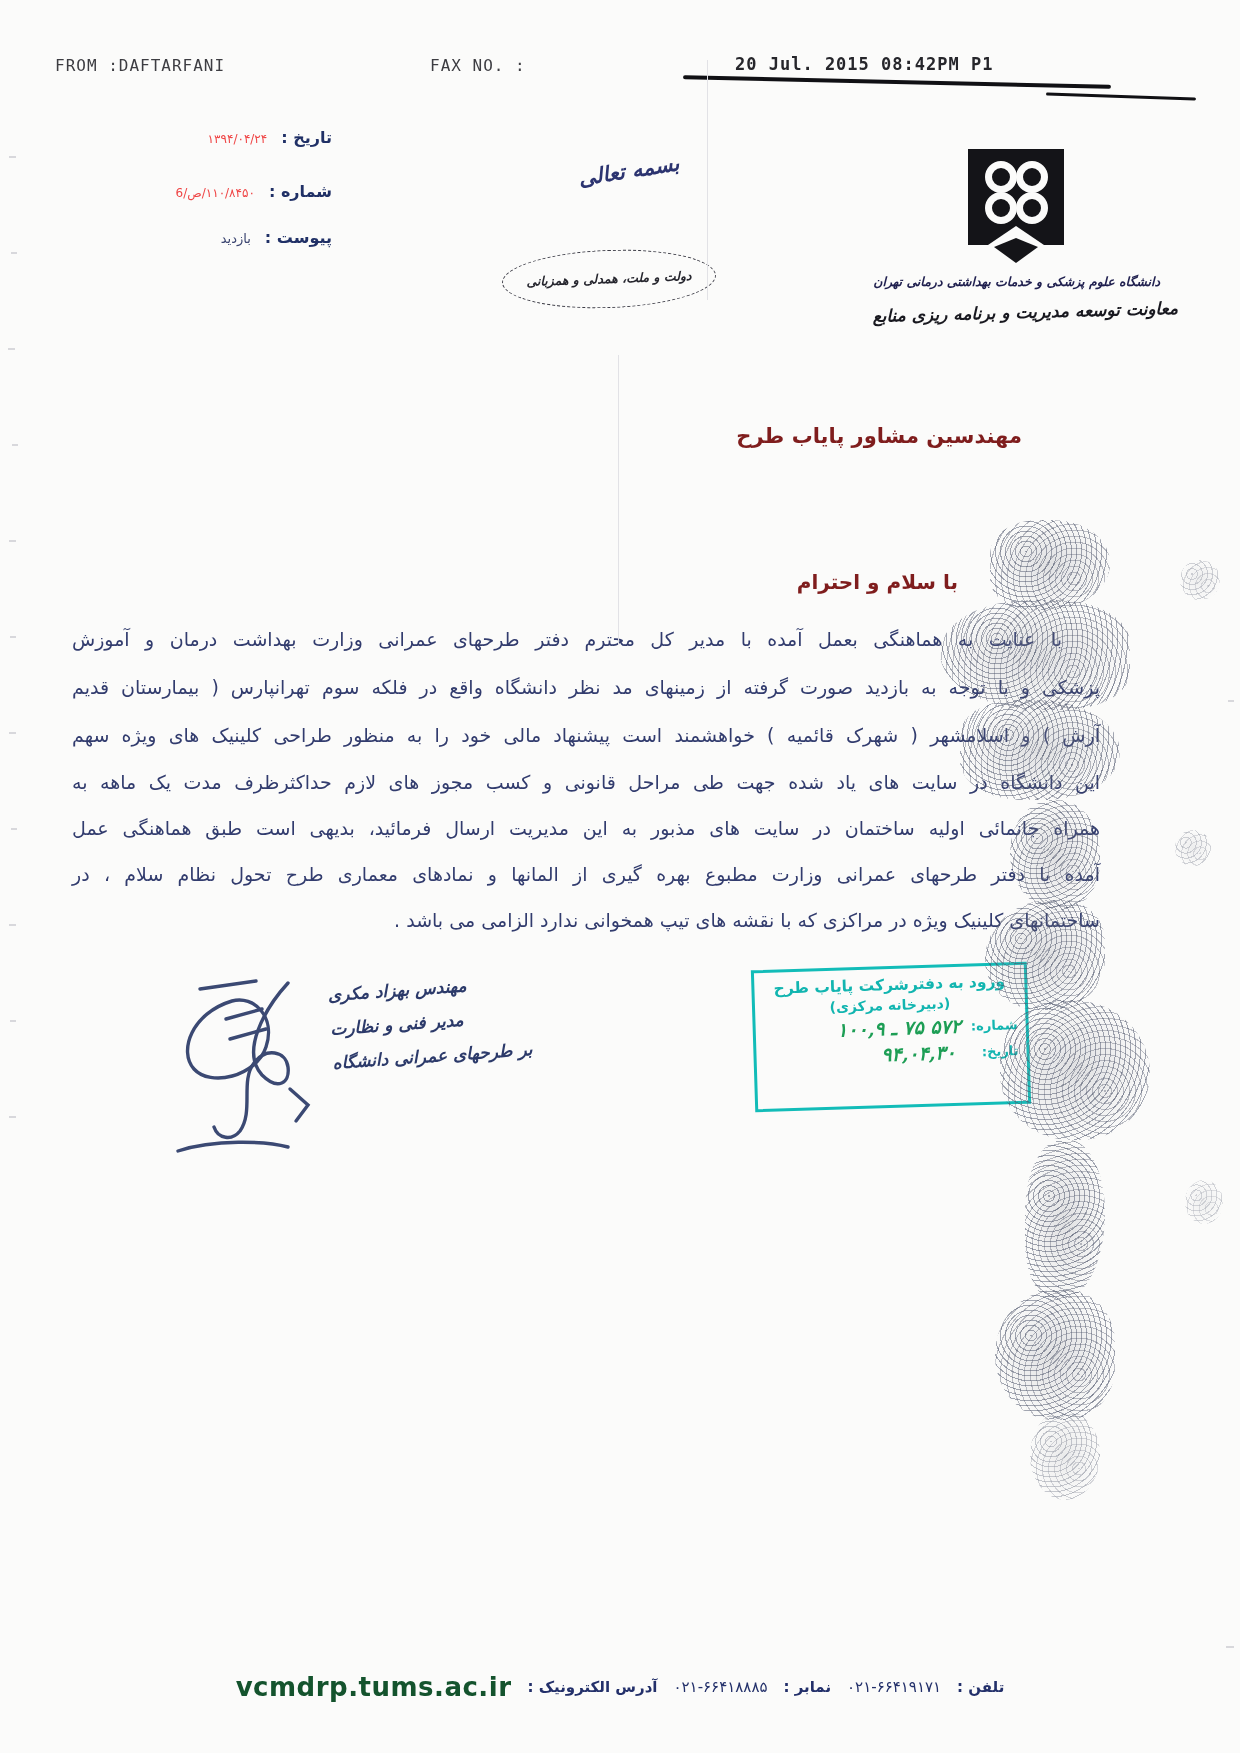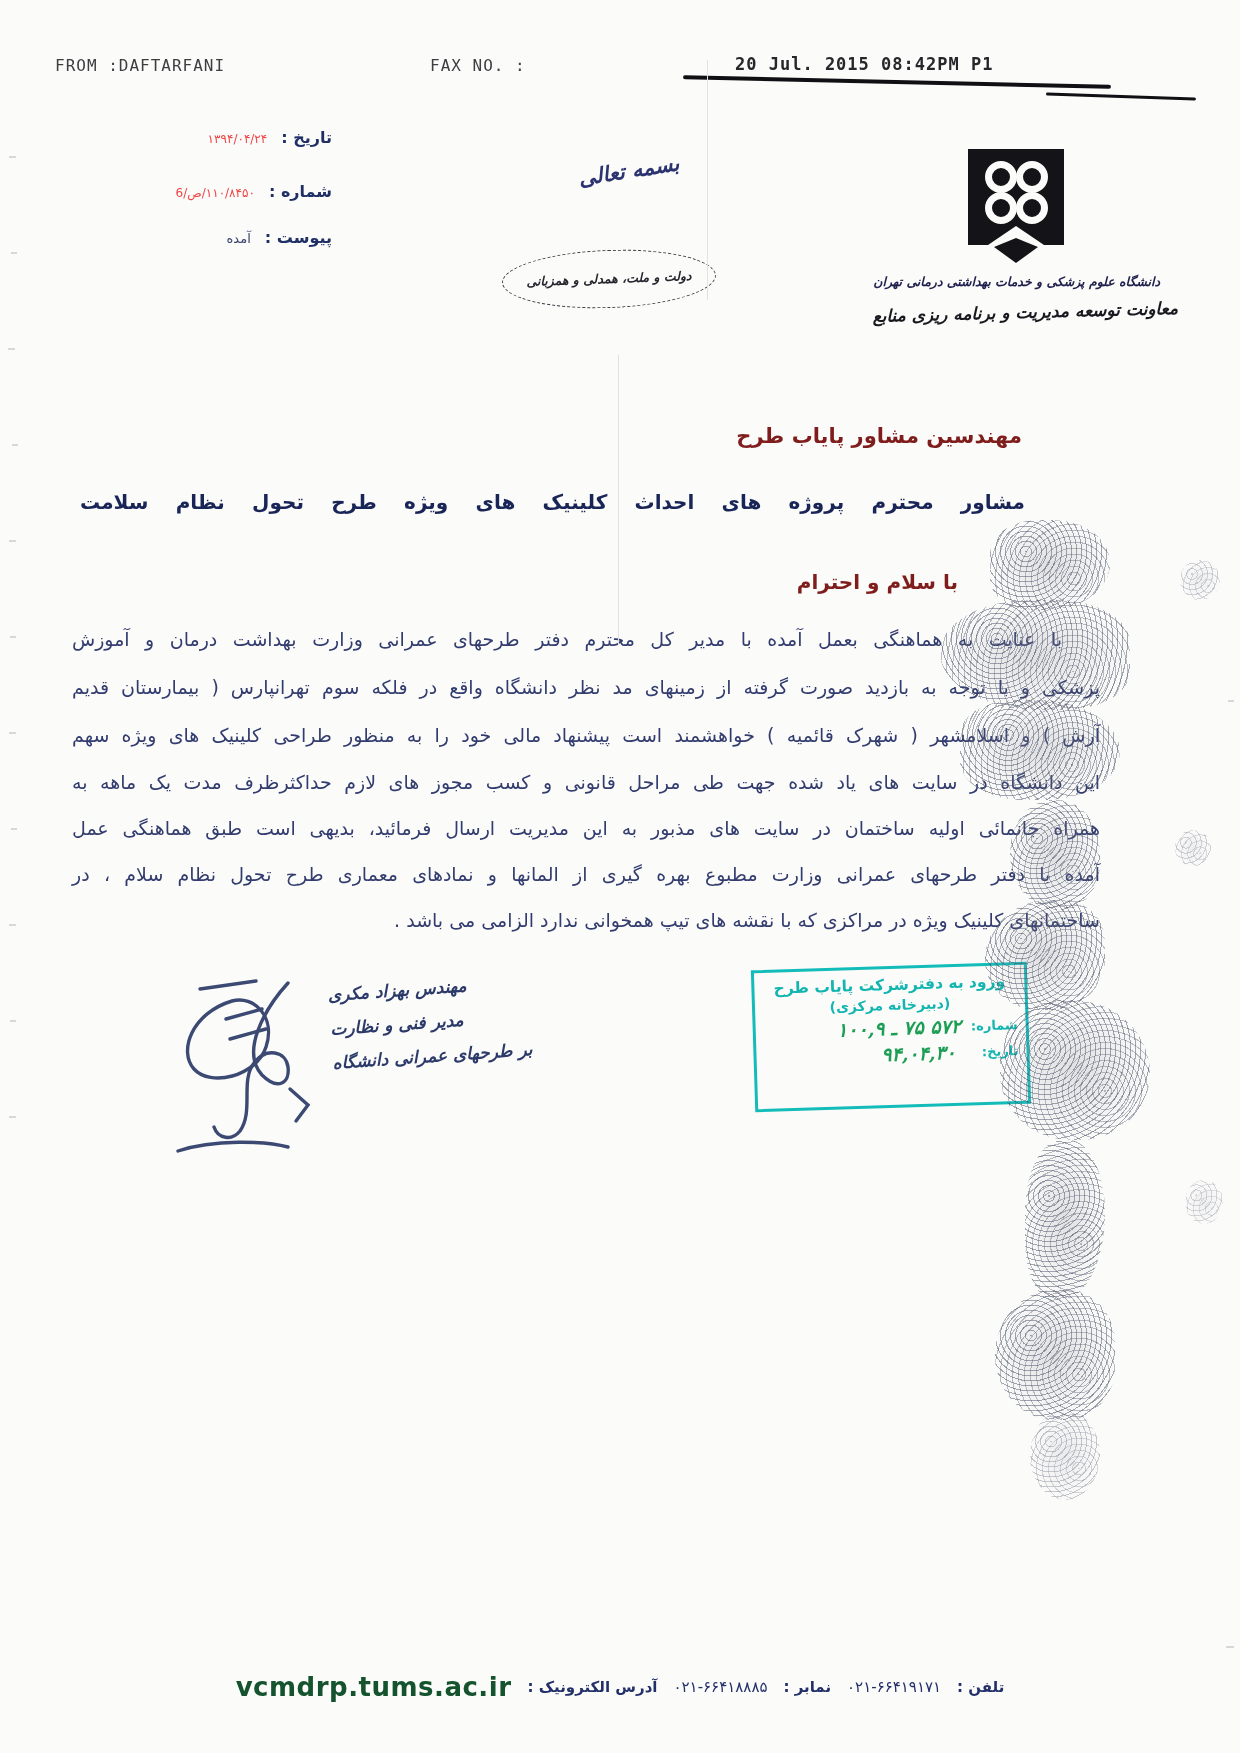--- a/index.html
+++ b/index.html
@@ -89,21 +89,21 @@
   <div class="abs meta-row" style="right:908px; top:128px;">
     <span class="meta-label">تاریخ :</span>
     <span class="meta-value rtl">۱۳۹۴/۰۴/۲۴</span>
   </div>
   <div class="abs meta-row" style="right:908px; top:182px;">
     <span class="meta-label">شماره :</span>
     <span class="meta-value rtl">۱۱۰/۸۴۵۰/ص/6</span>
   </div>
   <div class="abs meta-row" style="right:908px; top:228px;">
     <span class="meta-label">پیوست :</span>
-    <span class="meta-value meta-small">آمده</span>
+    <span class="meta-value meta-small">بازدید</span>
   </div>
 
   <div class="abs besmele" style="left:578px; top:158px;">بسمه تعالی</div>
   <div class="abs oval" style="left:502px; top:250px;">
     <span class="oval-text">دولت و ملت، همدلی و همزبانی</span>
   </div>
 
   <div class="abs" style="left:965px; top:146px; width:102px;">
     <svg width="102" height="122" viewBox="0 0 102 122">
       <rect x="3" y="3" width="96" height="96" fill="#141418"></rect>
@@ -114,21 +114,20 @@
         <circle cx="67" cy="62" r="12.5"></circle>
       </g>
       <path d="M23 99 L51 80 L79 99 Z" fill="#fbfbfa"></path>
       <path d="M29 101 L51 117 L73 101 L51 92 Z" fill="#141418"></path>
     </svg>
   </div>
   <div class="abs uni-name" style="left:1160px; top:274px; transform:translateX(-100%);">دانشگاه علوم پزشکی و خدمات بهداشتی درمانی تهران</div>
   <div class="abs uni-deputy" style="left:1178px; top:302px; transform:translateX(-100%) rotate(-1.5deg);">معاونت توسعه مدیریت و برنامه ریزی منابع</div>
 
   <div class="abs to-line rtl" style="right:218px; top:424px; font-size:21px;">مهندسین مشاور پایاب طرح</div>
-  <div class="abs to-line jline" style="left:80px; top:490px; width:945px; font-size:20px; font-weight:bold; color:#1a2557;">مشاور محترم پروژه های احداث کلینیک های ویژه طرح تحول  نظام سلامت</div>
 
   <div class="abs to-line rtl" style="right:282px; top:570px; font-size:20px;">با سلام و احترام</div>
 
   <div class="abs jline" style="left:72px; top:628px; width:990px;">با عنایت  به هماهنگی بعمل آمده با مدیر کل محترم دفتر طرحهای عمرانی وزارت بهداشت درمان و آموزش</div>
   <div class="abs jline" style="left:72px; top:676px; width:1028px;">پزشکی و با توجه به بازدید صورت گرفته  از زمینهای مد نظر دانشگاه واقع در فلکه سوم تهرانپارس ( بیمارستان  قدیم</div>
   <div class="abs jline" style="left:72px; top:724px; width:1028px;">آرش ) و اسلامشهر ( شهرک قائمیه ) خواهشمند است پیشنهاد مالی خود را به منظور طراحی کلینیک های ویژه  سهم</div>
   <div class="abs jline" style="left:72px; top:771px; width:1028px;">این دانشگاه در سایت های یاد شده جهت  طی مراحل قانونی و کسب مجوز های لازم حداکثرظرف مدت یک ماهه به</div>
   <div class="abs jline" style="left:72px; top:817px; width:1028px;">همراه جانمائی اولیه ساختمان در سایت های مذبور به این مدیریت ارسال فرمائید، بدیهی است طبق هماهنگی  عمل</div>
   <div class="abs jline" style="left:72px; top:863px; width:1028px;">آمده با دفتر طرحهای عمرانی وزارت مطبوع بهره گیری از المانها و نمادهای معماری طرح تحول نظام سلام ، در</div>
   <div class="abs nline" style="left:72px; top:909px; width:1028px;">ساختمانهای کلینیک ویژه در مراکزی که با نقشه های تیپ همخوانی ندارد الزامی می باشد .</div>

